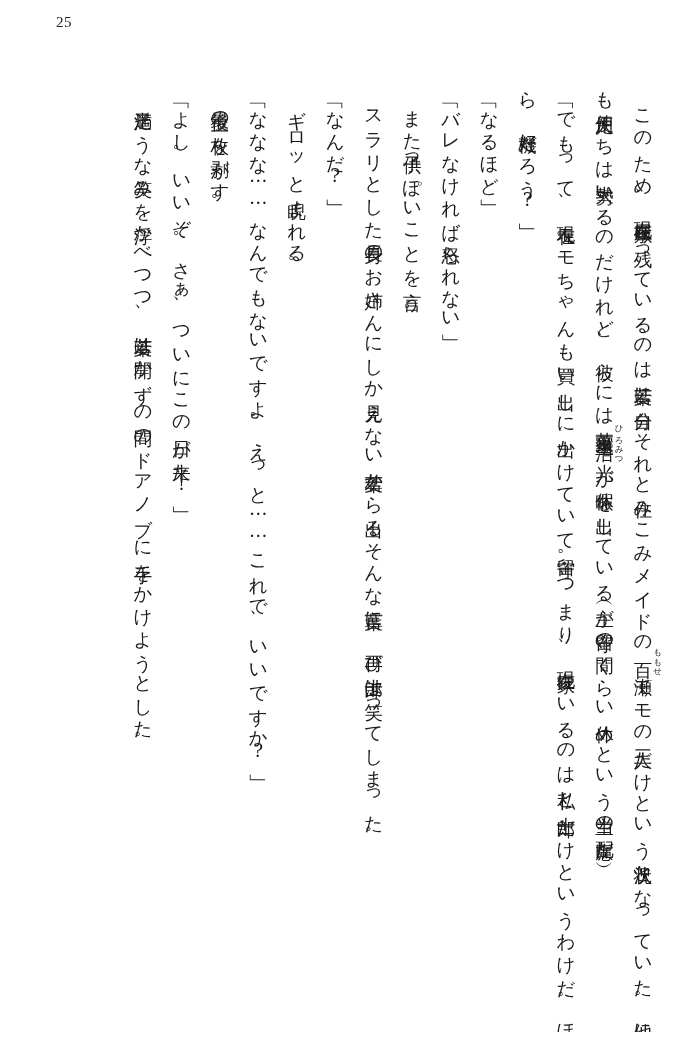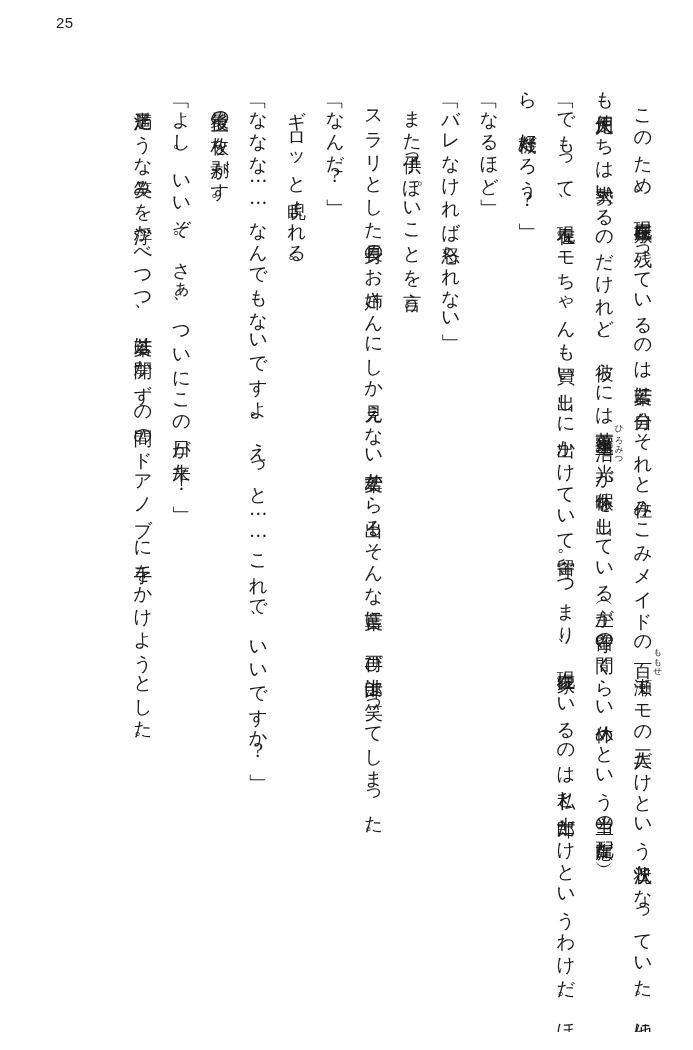--- a/index.html
+++ b/index.html
@@ -26,21 +26,21 @@
   }
 
   
   #page-number {
     position: absolute;
     top: 14px;
     left: 56px;
     font-size: 15px;
     letter-spacing: 0.5px;
     color: #222;
-    font-family: Liberation Sans, sans-serif;
+    font-family: Liberation Serif, serif;
   }
 
   
   #text-body {
     position: absolute;
     top: 78px;
     right: 30px;
     bottom: 18px;
     left: 30px;
     writing-mode: vertical-rl;

